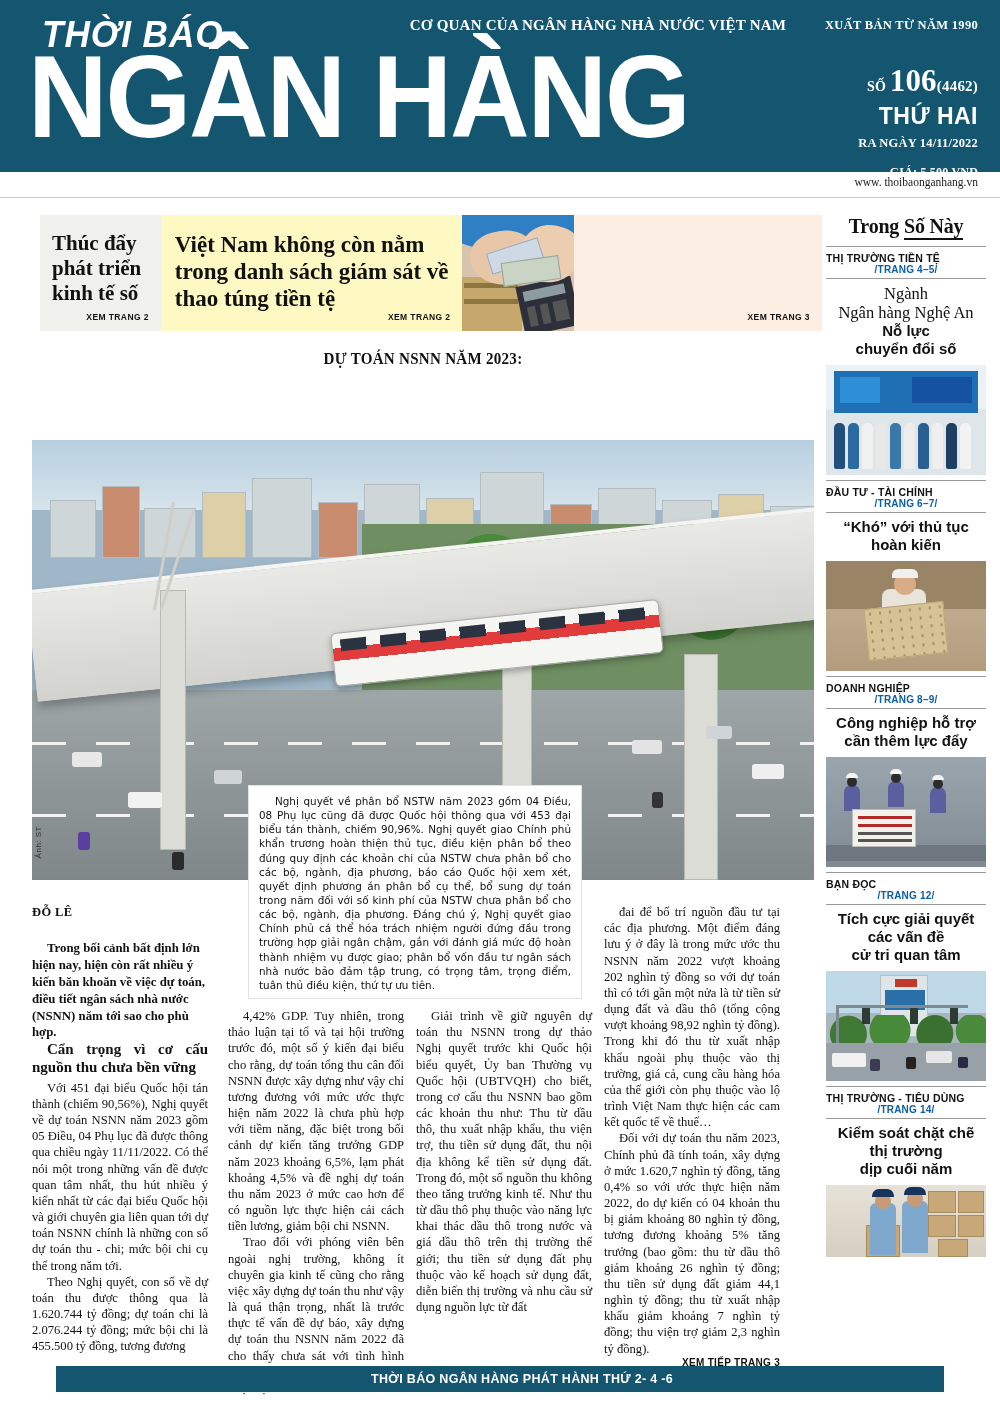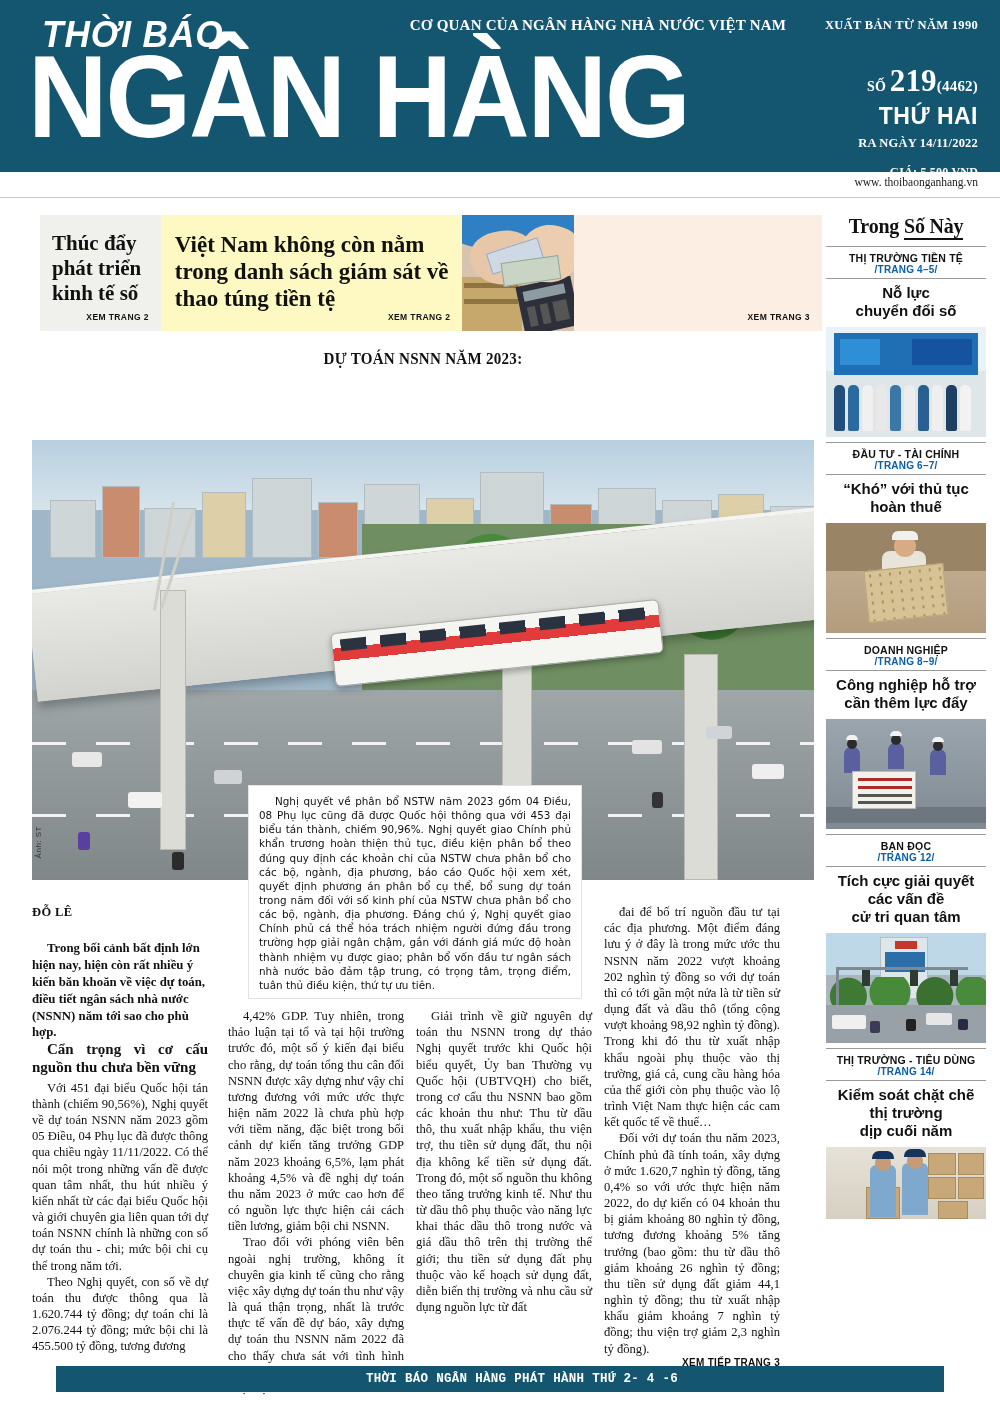--- a/index.html
+++ b/index.html
@@ -249,21 +249,21 @@
   .sidebar {
     position: absolute; left: 826px; top: 215px; width: 160px;
   }
   .side-title {
     text-align:center; font-family:"Liberation Serif",serif;
     font-weight:bold; font-size:20px; letter-spacing:-0.2px;
     margin-bottom: 8px;
   }
   .side-title .u2 { border-bottom:2px solid #111; padding-bottom:1px; }
   .sec-cat {
-    text-align:center; font-family:"Liberation Sans",sans-serif;
+    text-align:left; font-family:"Liberation Sans",sans-serif;
     font-weight:bold; font-size:10.5px; letter-spacing:.2px; color:#111;
     padding-top:5px; border-top:1px solid #9a9a9a; margin-top:5px;
   }
   .sec-page {
     text-align:center; font-family:"Liberation Sans",sans-serif;
     font-weight:bold; font-size:10px; letter-spacing:.2px; color:#0b5ea8;
     border-bottom:1px solid #9a9a9a; padding-bottom:3px; margin-bottom:5px;
   }
   .sec-head {
     text-align:center; font-family:"Liberation Serif",serif;
@@ -316,36 +316,36 @@
   .ph5 .box { position:absolute; background:#c8a878; border:1px solid #a98c5e; }
   .ph5 .insp { position:absolute; width:26px; height:52px; background:#7fa8cf; border-radius:6px 6px 0 0; }
   .ph5 .ihead { position:absolute; width:16px; height:16px; background:#c79b76; border-radius:50%; }
   .ph5 .icap { position:absolute; width:22px; height:8px; background:#16335c; border-radius:7px 7px 0 0; }
 
   
   .footer {
     position:absolute; left:56px; bottom:10px; width:888px; height:26px;
     background:#14566f; color:#fff;
     display:flex; align-items:center; justify-content:center;
-    font-family:Liberation Mono, monospace; font-weight:bold;
+    font-family:Liberation Sans, sans-serif; font-weight:bold;
     font-size:12.5px; letter-spacing:.3px;padding-left:44px;
   }
 </style>
 </head>
 <body>
 
 <div class="masthead">
   <div class="mh-thoibao">THỜI BÁO</div>
   <div class="mh-nganhang">NGÂN HÀNG</div>
   <div class="mh-org">CƠ QUAN CỦA NGÂN HÀNG NHÀ NƯỚC VIỆT NAM</div>
   <div class="mh-right">
     <div class="mh-since">XUẤT BẢN TỪ NĂM 1990</div>
     <div class="mh-issue">
       <span>SỐ</span>
-      <span class="num">219</span><span class="par">(4462)</span>
+      <span class="num">106</span><span class="par">(4462)</span>
     </div>
     <div class="mh-day">THỨ HAI</div>
     <div class="mh-date">RA NGÀY 14/11/2022</div>
     <div class="mh-price">GIÁ: 5.500 VND</div>
   </div>
 </div>
 
 <div class="website-bar">
   <span>www. thoibaonganhang.vn</span>
 </div>
@@ -459,20 +459,22 @@
 <div class="sidebar">
 
   <div class="side-title">
     <span>Trong</span>
     <span class="u2">Số Này</span>
   </div>
 
   <div>
     <div class="sec-cat">THỊ TRƯỜNG TIỀN TỆ</div>
     <div class="sec-page">/TRANG 4–5/</div>
+    <div class="sec-head" style="white-space:pre-line">Ngành
+Ngân hàng Nghệ An</div>
     <div class="sec-head bold-all" style="white-space:pre-line">Nỗ lực
 chuyển đổi số</div>
     <div class="sec-photo ph1">
       <div class="banner"></div>
       <div class="person" style="left:8px;  background:#1f4f7a;"></div>
       <div class="person" style="left:22px; background:#2b6aa0;"></div>
       <div class="person" style="left:36px; background:#f0f0f0;"></div>
       <div class="person" style="left:50px; background:#e8e8e8;"></div>
       <div class="person" style="left:64px; background:#3a78aa;"></div>
       <div class="person" style="left:78px; background:#ededed;"></div>
@@ -480,21 +482,21 @@
       <div class="person" style="left:106px;background:#efefef;"></div>
       <div class="person" style="left:120px;background:#1e3f62;"></div>
       <div class="person" style="left:134px;background:#f2f2f2;"></div>
     </div>
   </div>
 
   <div>
     <div class="sec-cat">ĐẦU TƯ - TÀI CHÍNH</div>
     <div class="sec-page">/TRANG 6–7/</div>
     <div class="sec-head bold-all" style="white-space:pre-line">“Khó” với thủ tục
-hoàn thuế</div>
+hoàn kiến</div>
     <div class="sec-photo ph2">
       <div class="wall"></div>
       <div class="worker-body"></div>
       <div class="worker-head"></div>
       <div class="cap"></div>
       <div class="panel"></div>
     </div>
   </div>
 
   <div>

